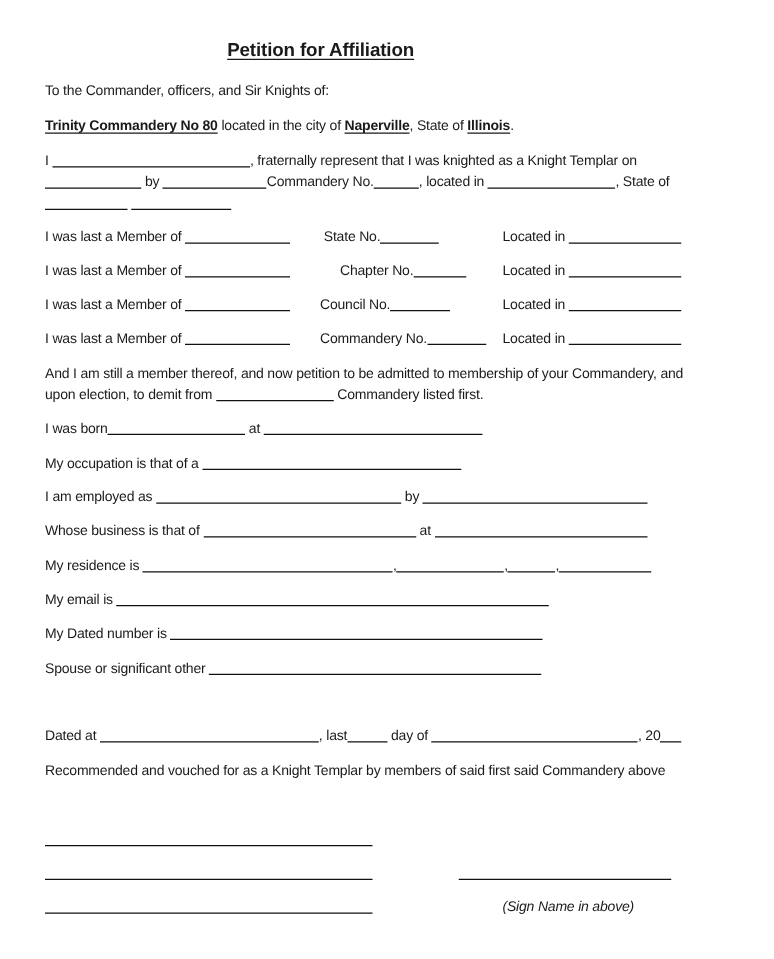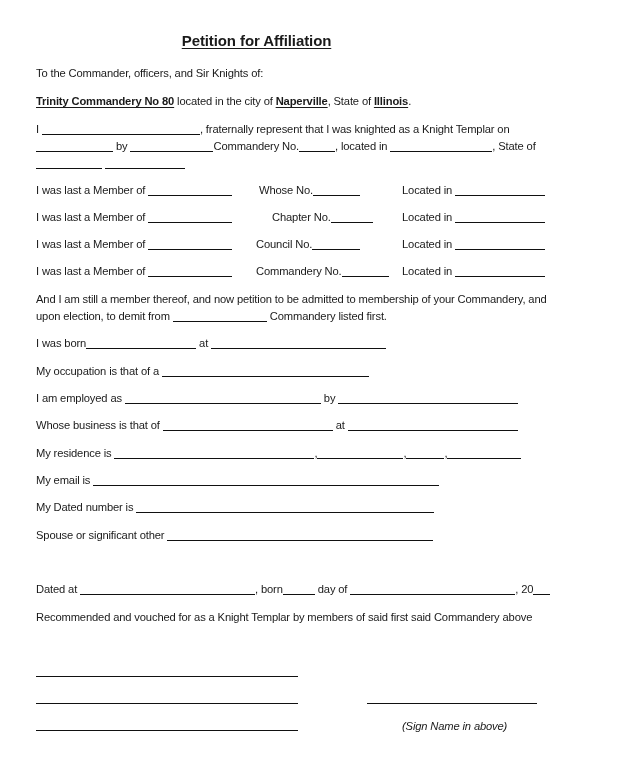--- a/index.html
+++ b/index.html
@@ -47,21 +47,21 @@
 <div class="line" style="top:156px">
   <span class="blank" style="width:66px"></span>
   <span class="blank" style="width:80px"></span>
 </div>
 
 <div class="abs" style="left:36px;top:183px">
   <span>I was last a Member of</span>
   <span class="blank" style="width:84px"></span>
 </div>
 <div class="abs" style="left:259px;top:183px">
-  <span>Whose No.</span><span class="blank" style="width:47px"></span>
+  <span>State No.</span><span class="blank" style="width:47px"></span>
 </div>
 <div class="abs" style="left:402px;top:183px">
   <span>Located in</span>
   <span class="blank" style="width:90px"></span>
 </div>
 
 <div class="abs" style="left:36px;top:210px">
   <span>I was last a Member of</span>
   <span class="blank" style="width:84px"></span>
 </div>
@@ -144,21 +144,21 @@
   <span class="blank" style="width:298px"></span>
 </div>
 
 <div class="line" style="top:528px">
   <span>Spouse or significant other</span>
   <span class="blank" style="width:266px"></span>
 </div>
 
 <div class="line" style="top:582px">
   <span>Dated at</span>
-  <span class="blank" style="width:175px"></span><span>, born</span><span class="blank" style="width:32px"></span>
+  <span class="blank" style="width:175px"></span><span>, last</span><span class="blank" style="width:32px"></span>
   <span>day of</span>
   <span class="blank" style="width:165px"></span><span>, 20</span><span class="blank" style="width:17px"></span>
 </div>
 
 <div class="line" style="top:610px">Recommended and vouched for as a Knight Templar by members of said first said Commandery above</div>
 
 <div class="sigline" style="left:36px;top:676px;width:262px"></div>
 <div class="sigline" style="left:36px;top:703px;width:262px"></div>
 <div class="sigline" style="left:36px;top:730px;width:262px"></div>
 <div class="sigline" style="left:367px;top:703px;width:170px"></div>

